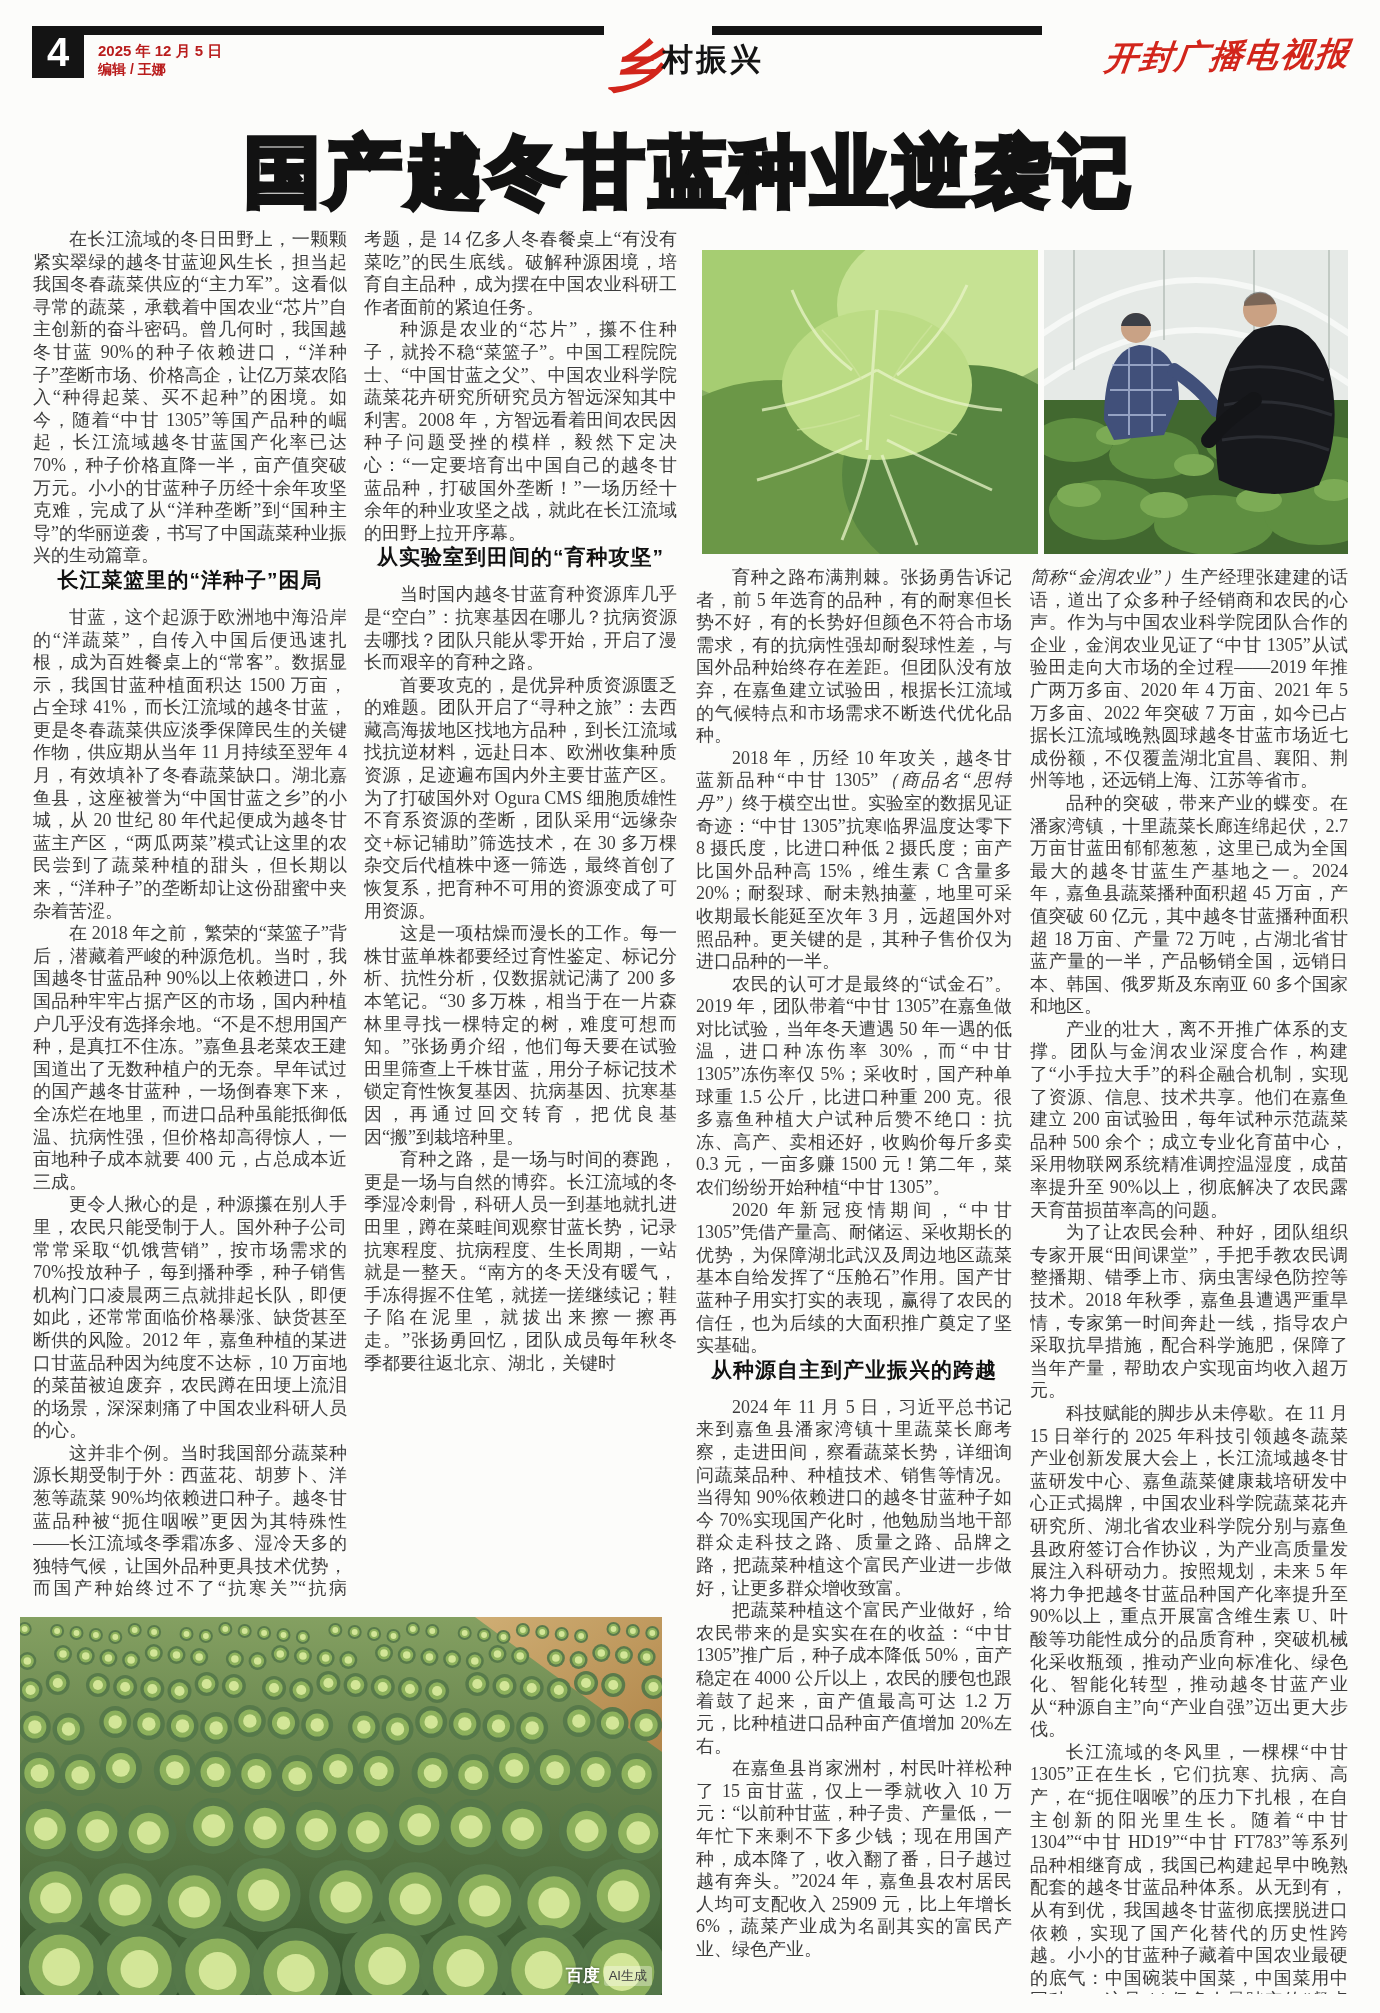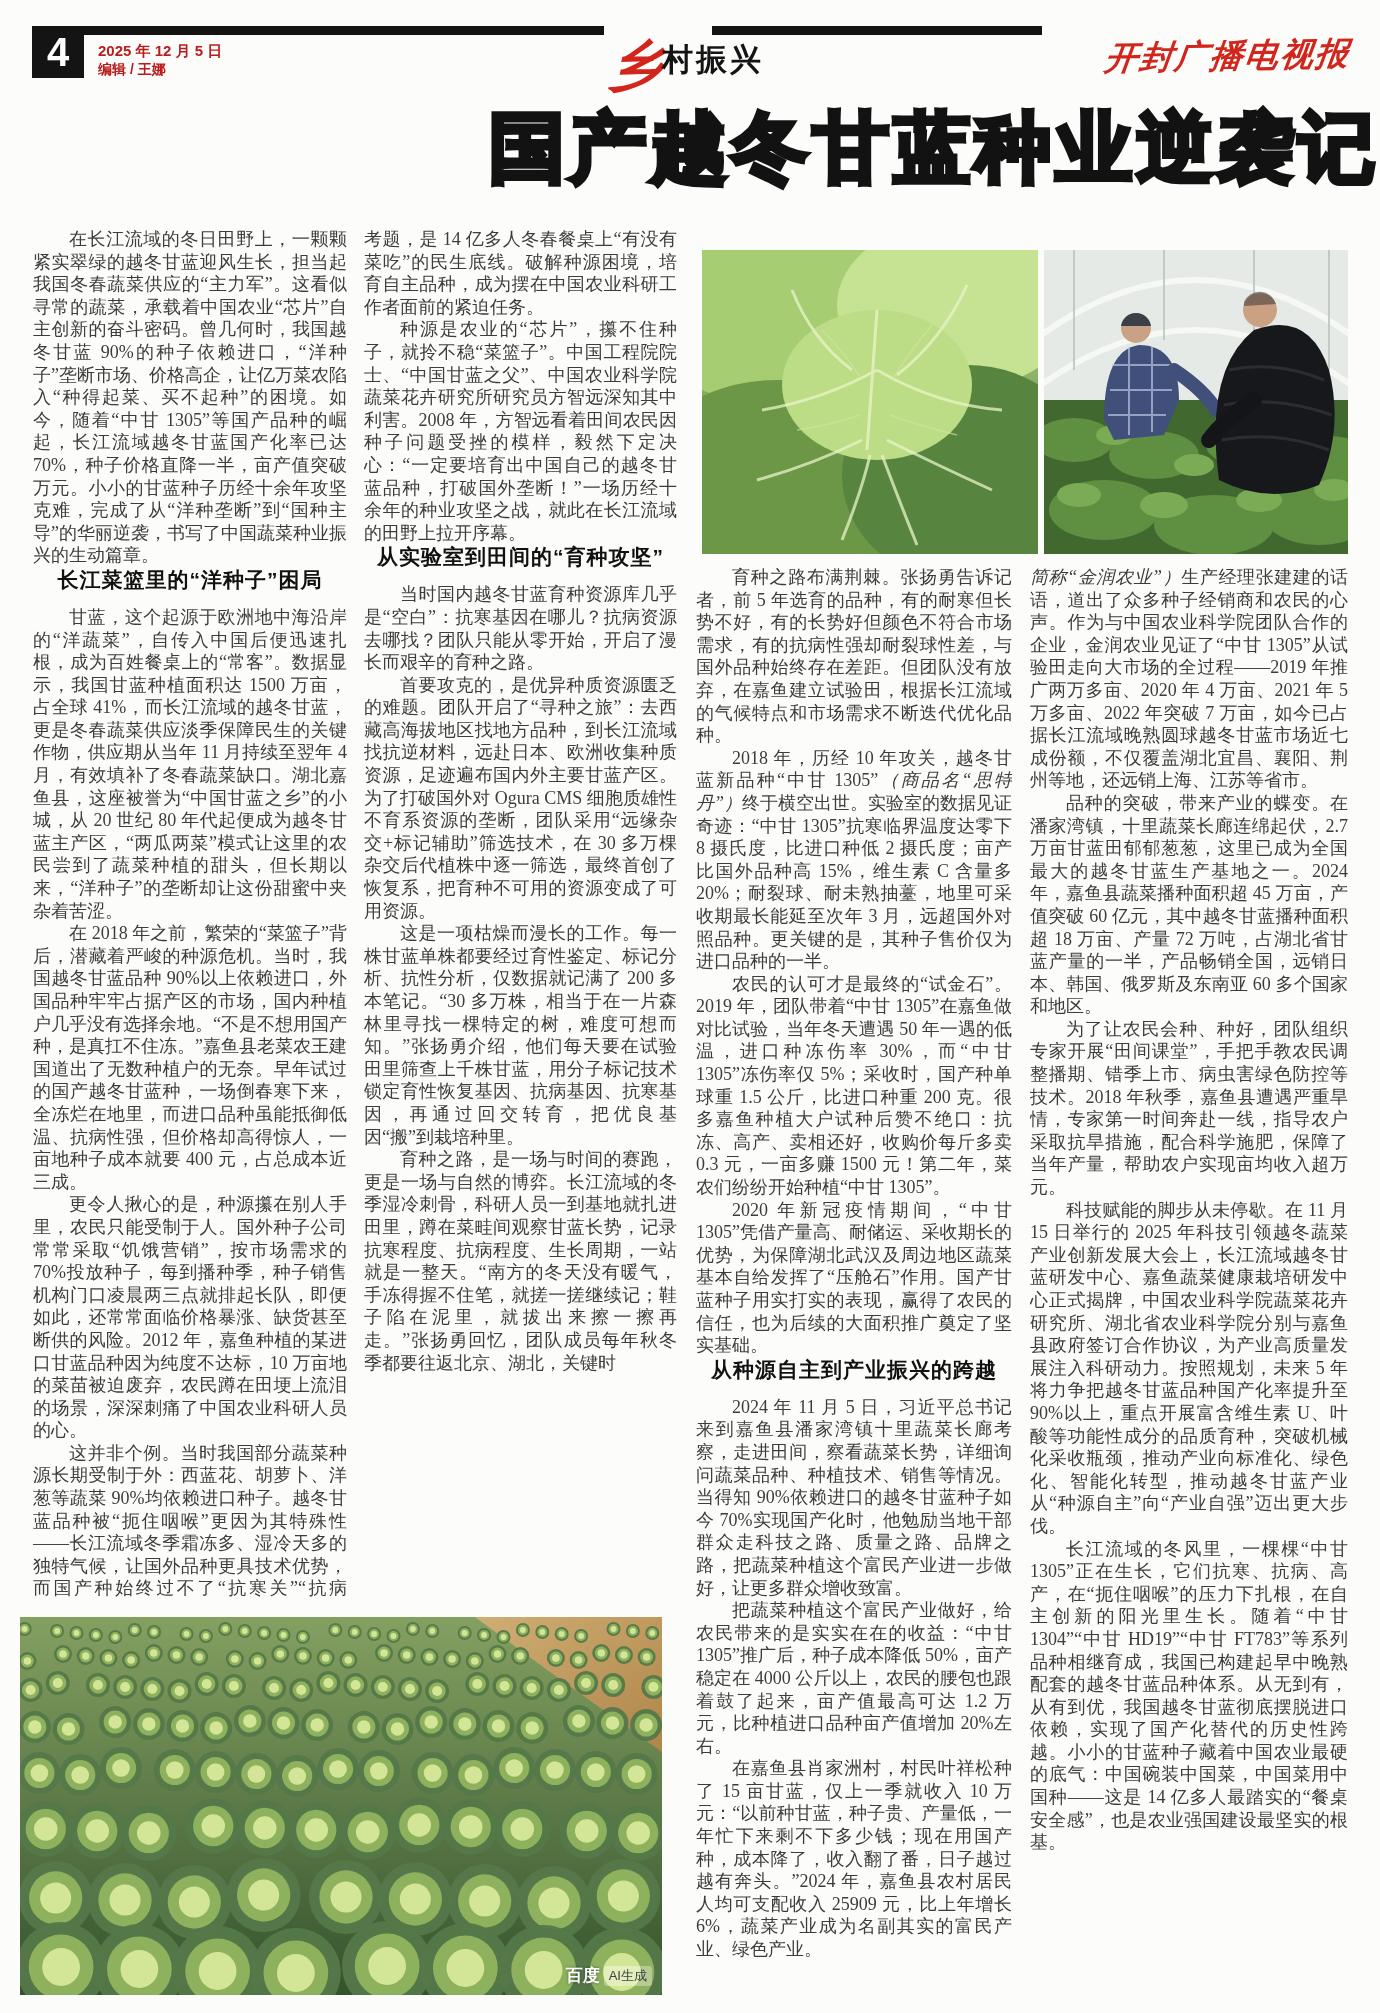--- a/index.html
+++ b/index.html
@@ -16,21 +16,21 @@
   .issue-info .d2{font-size:14px;}
   .logo{position:absolute;left:608px;top:30px;white-space:nowrap;}
   .logo .xiang{font-family:"Liberation Serif",serif;font-style:italic;font-weight:bold;
                font-size:54px;color:#d2251b;vertical-align:-8px;letter-spacing:0;}
   .logo .rest{font-family:"Liberation Sans",sans-serif;font-weight:900;font-size:31px;
               color:#141414;letter-spacing:3px;vertical-align:6px;}
   .masthead{position:absolute;right:30px;top:34px;font-family:"Liberation Serif",serif;
             font-style:italic;font-weight:bold;font-size:33px;color:#d2251b;
             letter-spacing:2px;transform:skewX(-8deg) rotate(-1.2deg);white-space:nowrap;}
   
-  .headline{position:absolute;left:0;top:100px;width:100%;text-align:right;
+  .headline{position:absolute;left:0;top:124px;width:100%;text-align:center;
             font-family:"Liberation Sans",sans-serif;font-weight:900;font-size:76px;
             color:#121212;letter-spacing:5px;line-height:96px;
             -webkit-text-stroke:5px #121212;}
   
   .col{position:absolute;font-size:18px;line-height:22.6px;text-align:justify;overflow:hidden;
        color:#3c3c3c;}
   .col-1{left:33px;  top:228px;width:314px;height:1372px;}
   .col-2{left:364px; top:228px;width:313px;height:1372px;}
   .col-3{left:696px; top:566px;width:316px;height:1428px;}
   .col-4{left:1030px;top:566px;width:318px;height:1428px;}
@@ -190,20 +190,21 @@
       <p class="para"><span>农民的认可才是最终的“试金石”。2019 年，团队带着“中甘 1305”在嘉鱼做对比试验，当年冬天遭遇 50 年一遇的低温，进口种冻伤率 30%，而“中甘 1305”冻伤率仅 5%；采收时，国产种单球重 1.5 公斤，比进口种重 200 克。很多嘉鱼种植大户试种后赞不绝口：抗冻、高产、卖相还好，收购价每斤多卖 0.3 元，一亩多赚 1500 元！第二年，菜农们纷纷开始种植“中甘 1305”。</span></p>
       <p class="para"><span>2020 年新冠疫情期间，“中甘 1305”凭借产量高、耐储运、采收期长的优势，为保障湖北武汉及周边地区蔬菜基本自给发挥了“压舱石”作用。国产甘蓝种子用实打实的表现，赢得了农民的信任，也为后续的大面积推广奠定了坚实基础。</span></p>
       <div class="col-h"><span>从种源自主到产业振兴的跨越</span></div>
       <p class="para"><span>2024 年 11 月 5 日，习近平总书记来到嘉鱼县潘家湾镇十里蔬菜长廊考察，走进田间，察看蔬菜长势，详细询问蔬菜品种、种植技术、销售等情况。当得知 90%依赖进口的越冬甘蓝种子如今 70%实现国产化时，他勉励当地干部群众走科技之路、质量之路、品牌之路，把蔬菜种植这个富民产业进一步做好，让更多群众增收致富。</span></p>
       <p class="para"><span>把蔬菜种植这个富民产业做好，给农民带来的是实实在在的收益：“中甘 1305”推广后，种子成本降低 50%，亩产稳定在 4000 公斤以上，农民的腰包也跟着鼓了起来，亩产值最高可达 1.2 万元，比种植进口品种亩产值增加 20%左右。</span></p>
       <p class="para"><span>在嘉鱼县肖家洲村，村民叶祥松种了 15 亩甘蓝，仅上一季就收入 10 万元：“以前种甘蓝，种子贵、产量低，一年忙下来剩不下多少钱；现在用国产种，成本降了，收入翻了番，日子越过越有奔头。”2024 年，嘉鱼县农村居民人均可支配收入 25909 元，比上年增长 6%，蔬菜产业成为名副其实的富民产业、绿色产业。</span></p>
     </div>
   <div class="col col-4">
       <p class="para cont"><span class="kai">简称“金润农业”）</span><span>生产经理张建建的话语，道出了众多种子经销商和农民的心声。作为与中国农业科学院团队合作的企业，金润农业见证了“中甘 1305”从试验田走向大市场的全过程——2019 年推广两万多亩、2020 年 4 万亩、2021 年 5 万多亩、2022 年突破 7 万亩，如今已占据长江流域晚熟圆球越冬甘蓝市场近七成份额，不仅覆盖湖北宜昌、襄阳、荆州等地，还远销上海、江苏等省市。</span></p>
       <p class="para"><span>品种的突破，带来产业的蝶变。在潘家湾镇，十里蔬菜长廊连绵起伏，2.7 万亩甘蓝田郁郁葱葱，这里已成为全国最大的越冬甘蓝生产基地之一。2024 年，嘉鱼县蔬菜播种面积超 45 万亩，产值突破 60 亿元，其中越冬甘蓝播种面积超 18 万亩、产量 72 万吨，占湖北省甘蓝产量的一半，产品畅销全国，远销日本、韩国、俄罗斯及东南亚 60 多个国家和地区。</span></p>
+      <p class="para"><span>产业的壮大，离不开推广体系的支撑。团队与金润农业深度合作，构建了“小手拉大手”的科企融合机制，实现了资源、信息、技术共享。他们在嘉鱼建立 200 亩试验田，每年试种示范蔬菜品种 500 余个；成立专业化育苗中心，采用物联网系统精准调控温湿度，成苗率提升至 90%以上，彻底解决了农民露天育苗损苗率高的问题。</span></p>
       <p class="para"><span>为了让农民会种、种好，团队组织专家开展“田间课堂”，手把手教农民调整播期、错季上市、病虫害绿色防控等技术。2018 年秋季，嘉鱼县遭遇严重旱情，专家第一时间奔赴一线，指导农户采取抗旱措施，配合科学施肥，保障了当年产量，帮助农户实现亩均收入超万元。</span></p>
       <p class="para"><span>科技赋能的脚步从未停歇。在 11 月 15 日举行的 2025 年科技引领越冬蔬菜产业创新发展大会上，长江流域越冬甘蓝研发中心、嘉鱼蔬菜健康栽培研发中心正式揭牌，中国农业科学院蔬菜花卉研究所、湖北省农业科学院分别与嘉鱼县政府签订合作协议，为产业高质量发展注入科研动力。按照规划，未来 5 年将力争把越冬甘蓝品种国产化率提升至 90%以上，重点开展富含维生素 U、叶酸等功能性成分的品质育种，突破机械化采收瓶颈，推动产业向标准化、绿色化、智能化转型，推动越冬甘蓝产业从“种源自主”向“产业自强”迈出更大步伐。</span></p>
       <p class="para"><span>长江流域的冬风里，一棵棵“中甘 1305”正在生长，它们抗寒、抗病、高产，在“扼住咽喉”的压力下扎根，在自主创新的阳光里生长。随着“中甘 1304”“中甘 HD19”“中甘 FT783”等系列品种相继育成，我国已构建起早中晚熟配套的越冬甘蓝品种体系。从无到有，从有到优，我国越冬甘蓝彻底摆脱进口依赖，实现了国产化替代的历史性跨越。小小的甘蓝种子藏着中国农业最硬的底气：中国碗装中国菜，中国菜用中国种——这是 14 亿多人最踏实的“餐桌安全感”，也是农业强国建设最坚实的根基。</span></p>
     </div>
 
   <div class="photo ph-field">
     <svg id="field-svg" width="642" height="378" viewBox="0 0 642 378">
       <defs>
         <linearGradient id="gf" x1="0" y1="0" x2="0" y2="1">
           <stop offset="0" stop-color="#84a061"></stop>

